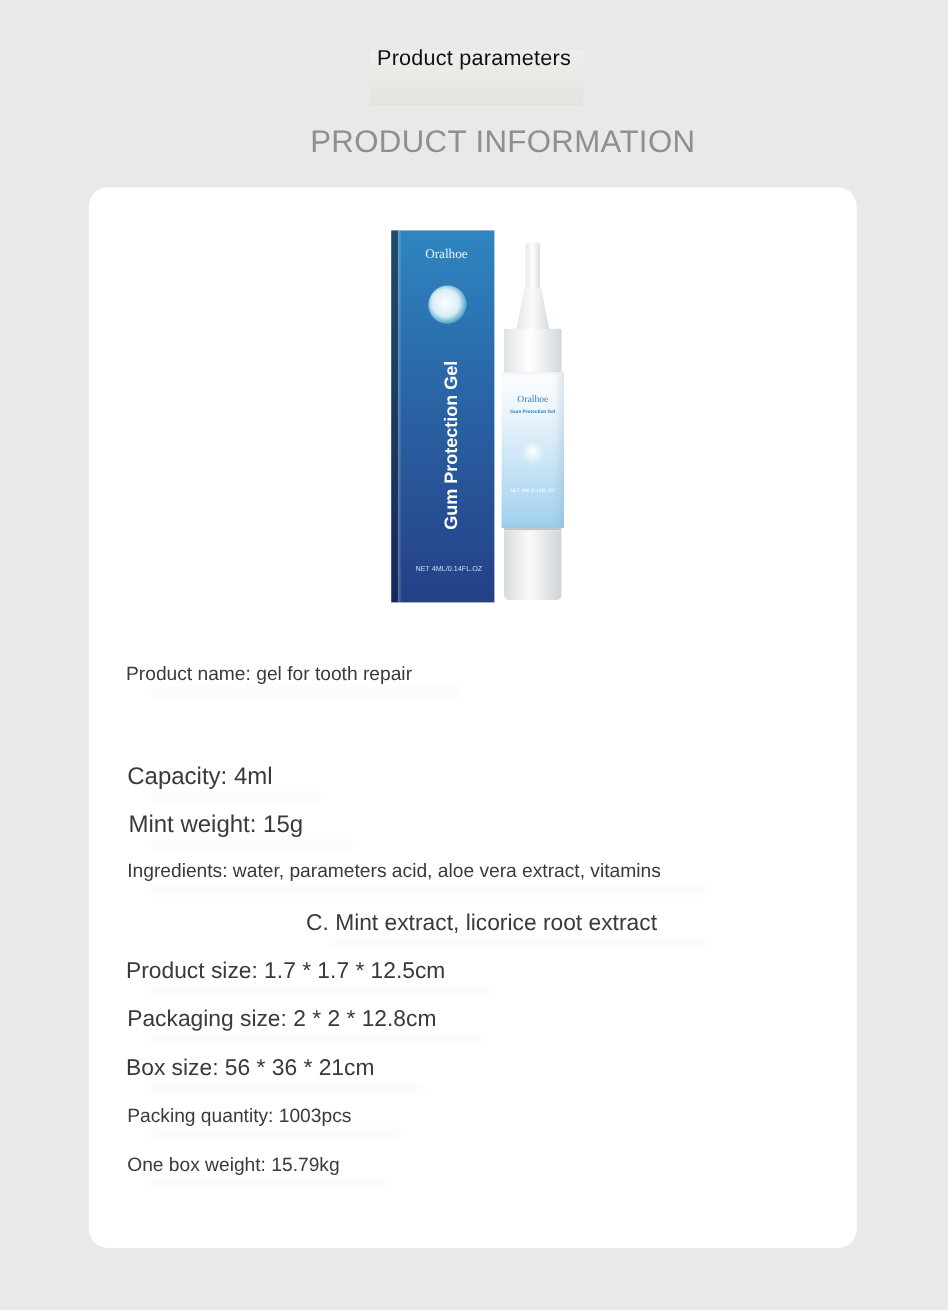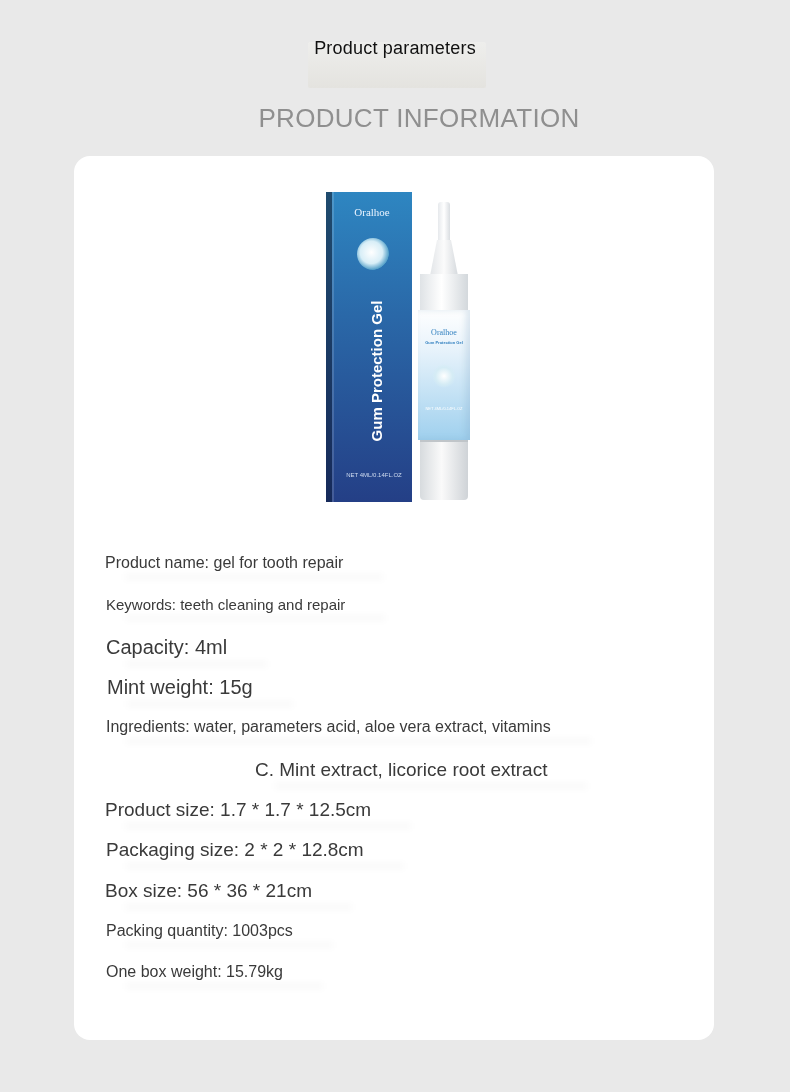--- a/index.html
+++ b/index.html
@@ -152,21 +152,20 @@
         <div class="pen-label">Gum Protection Gel</div>
         <div class="pen-icon"></div>
         <div class="pen-net">NET 4ML/0.14FL.OZ</div>
       </div>
       <div class="pen-base"></div>
     </div>
   </div>
 
   <div class="params">
     <div class="param" style="left:31px; top:398px; font-size:16px;">Product name: gel for tooth repair</div>
-    <div class="param" style="left:32px; top:440px; font-size:15px;">Keywords: teeth cleaning and repair</div>
     <div class="param" style="left:32px; top:480px; font-size:20px;">Capacity: 4ml</div>
     <div class="param" style="left:33px; top:520px; font-size:20px;">Mint weight: 15g</div>
     <div class="param" style="left:32px; top:562px; font-size:16px;">Ingredients: water, parameters acid, aloe vera extract, vitamins</div>
     <div class="param" style="left:181px; top:603px; font-size:19px;">C. Mint extract, licorice root extract</div>
     <div class="param" style="left:31px; top:643px; font-size:19px;">Product size: 1.7 * 1.7 * 12.5cm</div>
     <div class="param" style="left:32px; top:683px; font-size:19px;">Packaging size: 2 * 2 * 12.8cm</div>
     <div class="param" style="left:31px; top:724px; font-size:19px;">Box size: 56 * 36 * 21cm</div>
     <div class="param" style="left:32px; top:766px; font-size:16px;">Packing quantity: 1003pcs</div>
     <div class="param" style="left:32px; top:807px; font-size:16px;">One box weight: 15.79kg</div>
   </div>

